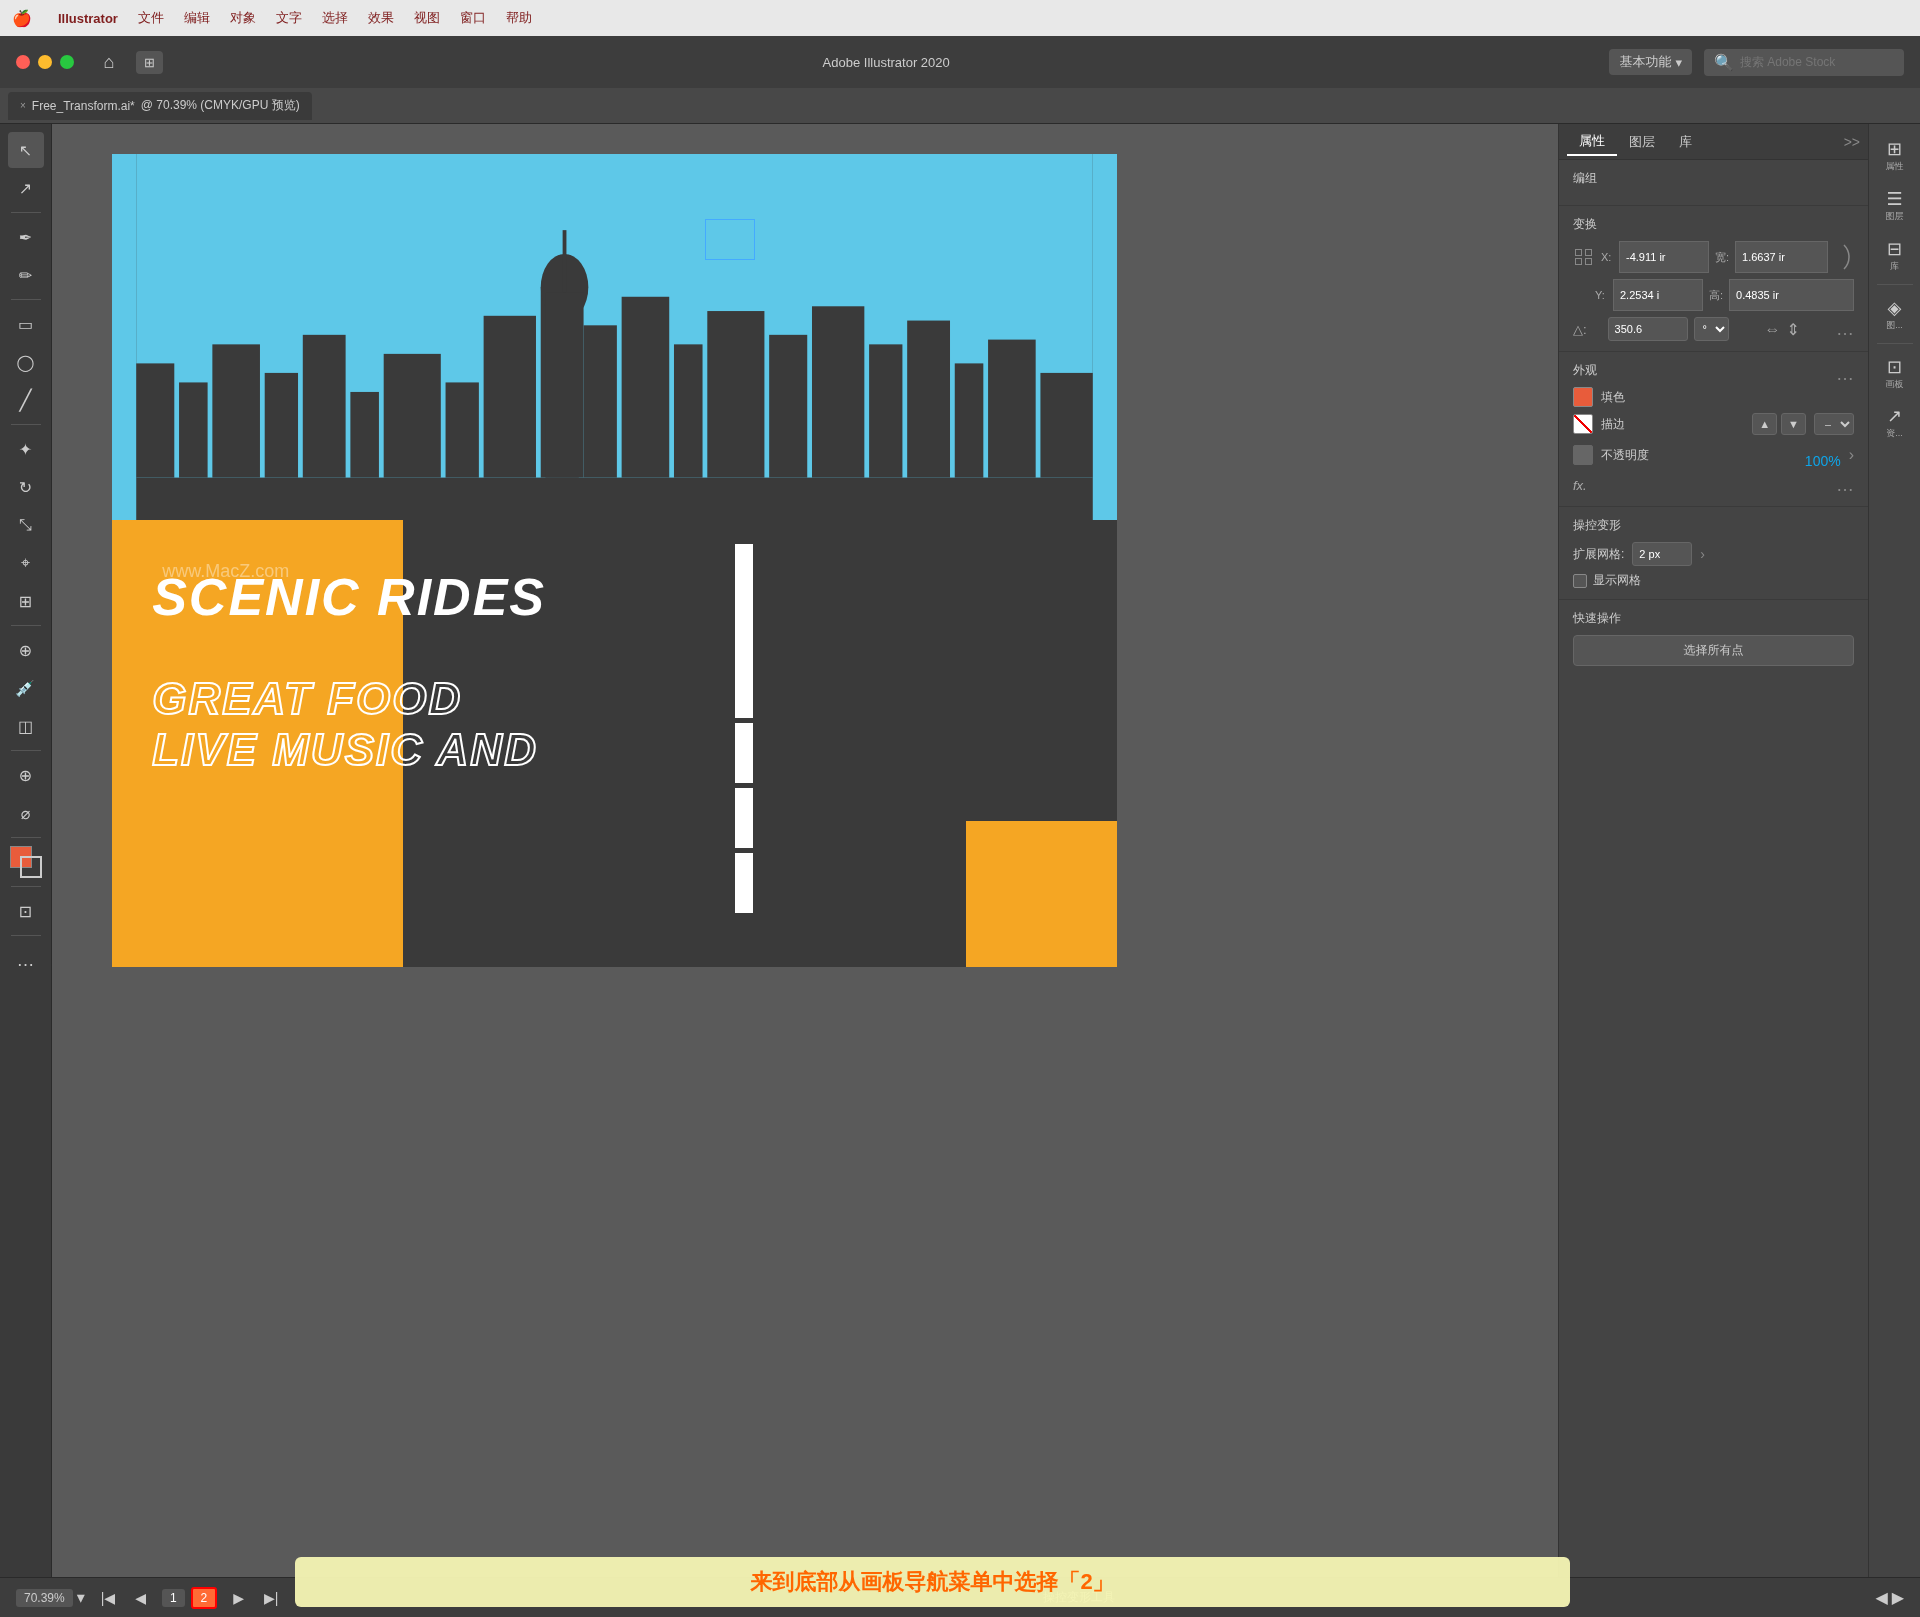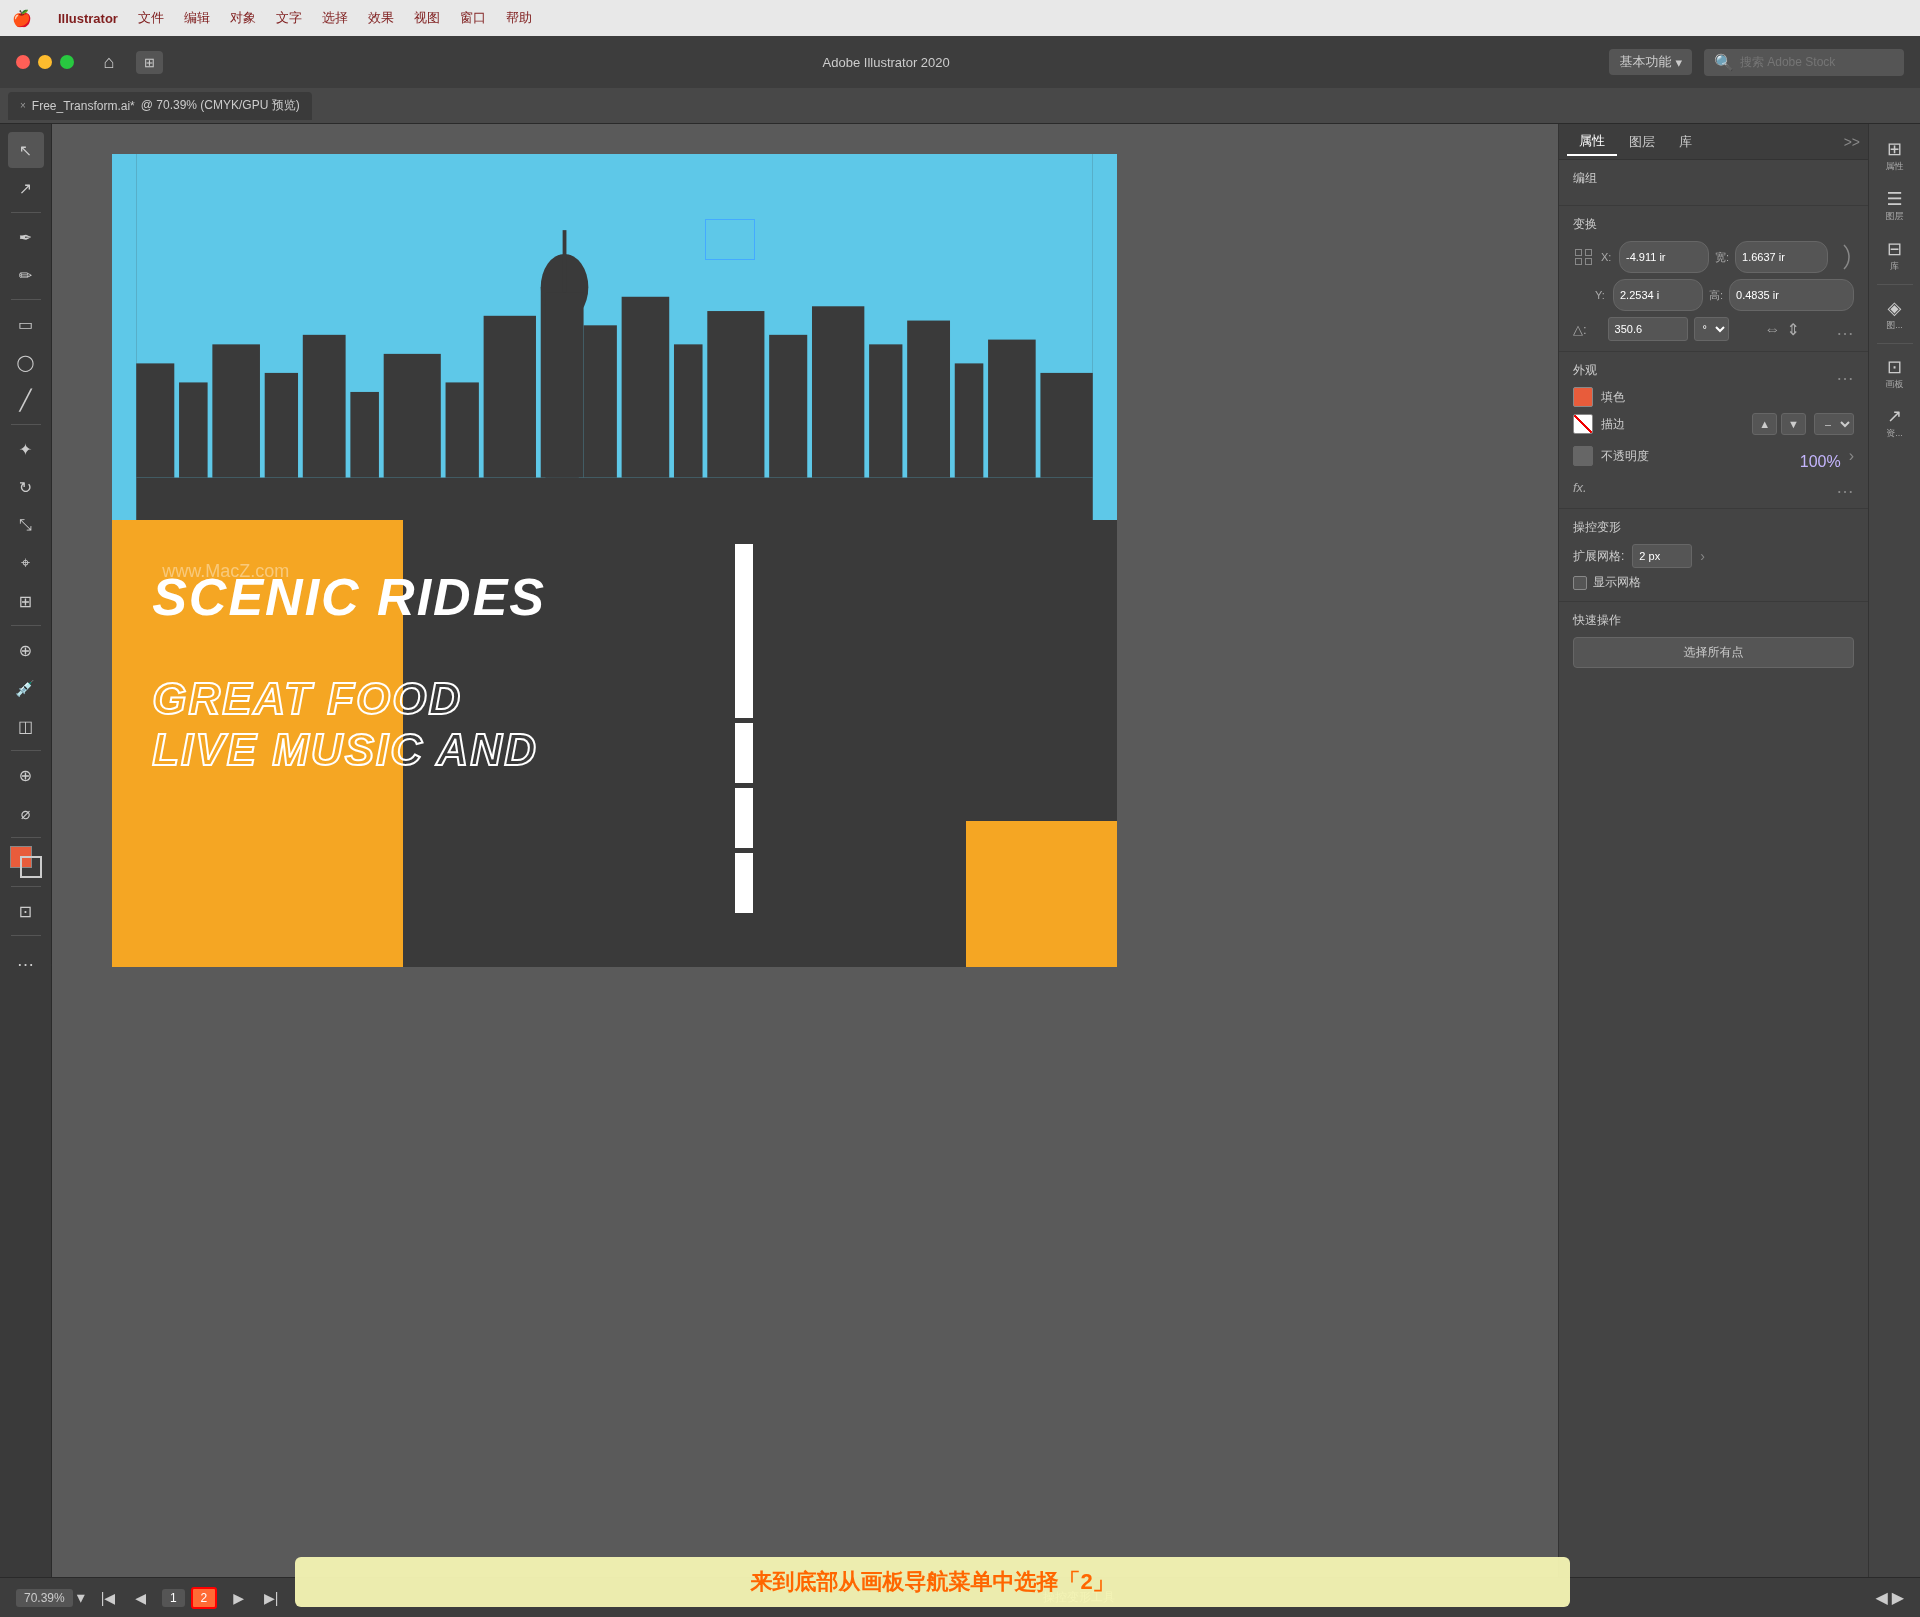--- a/index.html
+++ b/index.html
@@ -313,21 +313,21 @@
     }
     .transform-label {
       font-size: 11px;
       color: #aaa;
       width: 14px;
     }
     .transform-input {
       flex: 1;
       background: #555;
       border: 1px solid #666;
-      border-radius: 12px;
+      border-radius: 0;
       color: #fff;
       font-size: 11px;
       padding: 15px 6px;
       height: 24px;
     }
     .angle-row {
       display: flex; align-items: center; gap: 6px;
       margin-top: 6px;
     }
     .angle-icon { color: #aaa; font-size: 13px; }
@@ -352,21 +352,21 @@
       width: 20px; height: 20px;
       border: 1px solid #888; cursor: pointer;
       border-radius: 2px;
     }
     .color-box.orange { background: #e85c3b; }
     .color-box.stroke {
       background: linear-gradient(45deg, #fff 0%, #fff 45%, #e00 45%, #e00 55%, #fff 55%, #fff 100%);
       border: 1px solid #888;
     }
     .appearance-label { font-size: 12px; color: #ccc; flex: 1; }
-    .appearance-value { font-size: 16px; color: #c4b5fd; margin-top: 12px; }
+    .appearance-value { font-size: 14px; color: #0ea5e9; margin-top: 12px; }
     .stroke-controls { display: flex; gap: 4px; }
     .stroke-btn {
       background: #555; border: 1px solid #666; border-radius: 3px;
       color: #ccc; font-size: 11px; padding: 2px 6px; height: 22px; cursor: pointer;
     }
     .fx-label { font-size: 13px; color: #aaa; font-style: italic; }
 
     
     .mesh-row {
       display: flex; align-items: center; gap: 8px; margin-bottom: 6px;

